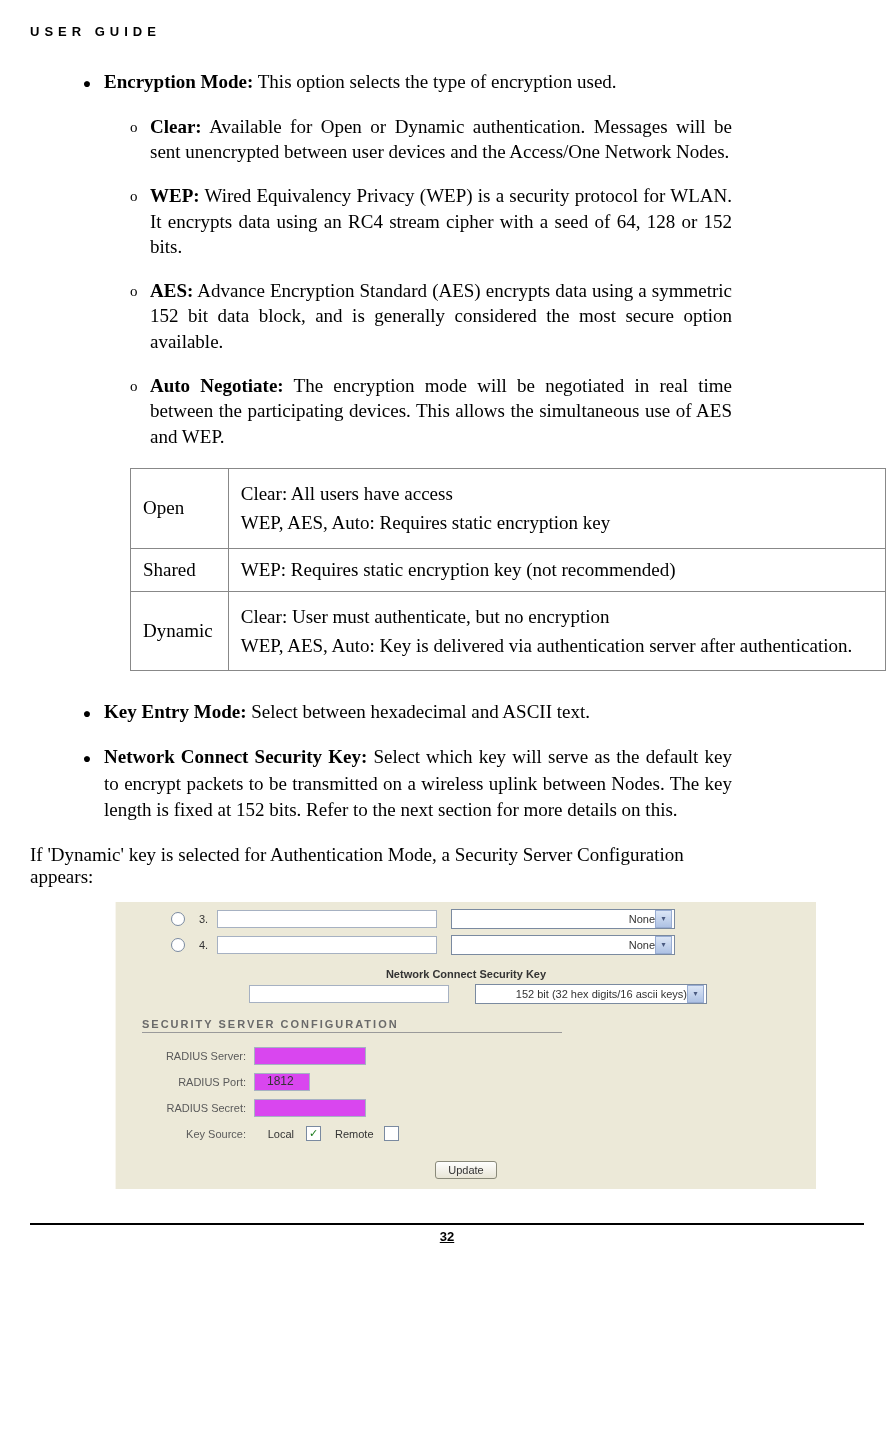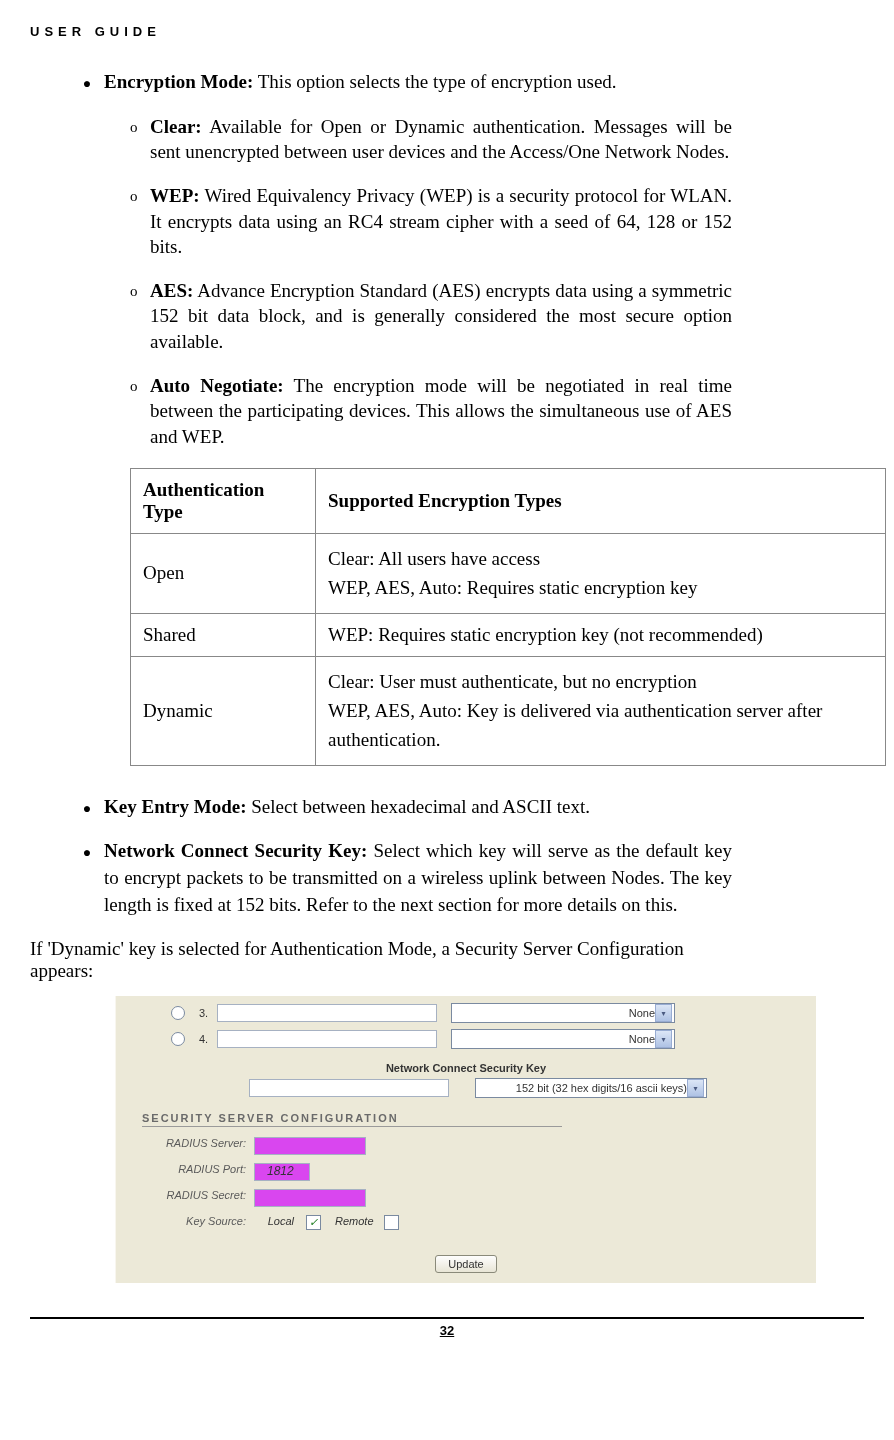--- a/index.html
+++ b/index.html
@@ -156,22 +156,22 @@
     letter-spacing: 2px;
     font-size: 11px;
     color: #6a6a6a;
     margin: 6px 0 2px 26px;
     border-bottom: 1px solid #9a9a9a;
     width: 420px;
     padding-bottom: 2px;
   }
   .form-row {
     display: flex;
+    align-items: center;
     height: 26px;
-    font-style: italic;
   }
   .form-label {
     width: 130px;
     text-align: right;
     padding-right: 8px;
     color: #5a5a5a;
   }
   .short-in {
     background: #d946ef;
     border: 1px solid #a6b1c2;
@@ -252,24 +252,20 @@
       <div class="sub-row">
         <div class="sub-marker">o</div>
         <div class="sub-body">
           <span class="bold">Auto Negotiate:</span><span> The encryption mode will be negotiated in real time between the participating devices. This allows the simultaneous use of AES and WEP.</span>
         </div>
       </div>
     </div>
 
     <table class="encrypt">
       <tbody>
-          <tr>
-        <th style="width:160px">Authentication Type</th>
-        <th>Supported Encryption Types</th>
-      </tr>
       <tr>
         <td>Open</td>
         <td>
           <span class="cell-line">Clear: All users have access</span>
           <span class="cell-line">WEP, AES, Auto: Requires static encryption key</span>
         </td>
       </tr>
       <tr>
         <td>Shared</td>
         <td>WEP: Requires static encryption key (not recommended)</td>

